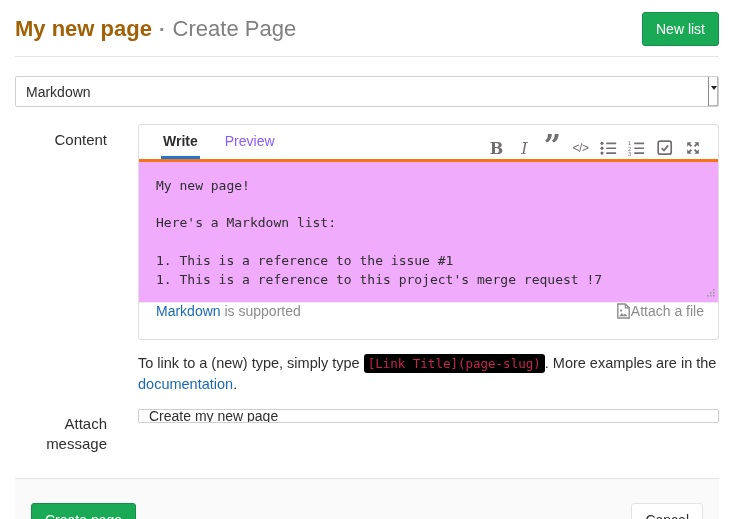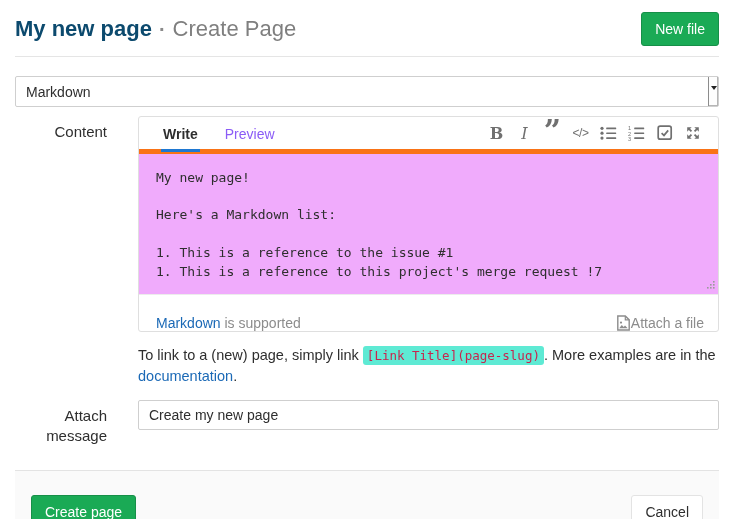--- a/index.html
+++ b/index.html
@@ -10,37 +10,37 @@
     font-family: "Liberation Sans", sans-serif;
     font-size: 14px;
   }
 
   
   .page-header {
     display: flex; align-items: center; justify-content: space-between;
     padding: 12px 16px 0 15px; height: 45px;
   }
   .title-wrap { display: flex; align-items: baseline; gap: 7px; }
-  .page-title { font-size: 22px; font-weight: 700; color: #0c4a6e; }
+  .page-title { font-size: 22px; font-weight: 700; color: #a16207; }
   .title-sep { font-size: 20px; color: #8a8a8a; font-weight: 700; }
   .page-subtitle { font-size: 22px; font-weight: 400; color: #7f7f7f; }
   .btn {
     display: inline-block; font-size: 14px; line-height: 1;
     padding: 9px 13px; border-radius: 3px; cursor: pointer;
     font-family: "Liberation Sans", sans-serif;
   }
   .btn-green { background: #1aaa55; border: 1px solid #168f48; color: #fff; }
   .btn-default { background: #fff; border: 1px solid #e3e3e3; color: #2e2e2e; }
 
   .divider { border: 0; border-top: 1px solid #e5e5e5; margin: 11px 16px 0 15px; }
 
   
   .form-row { display: flex; padding: 0 16px 0 15px; }
   .form-row.format-row { margin-top: 19px; }
-  .form-row.content-row { margin-top: 9px; }
+  .form-row.content-row { margin-top: 17px; }
   .form-row.commit-row { margin-top: 14px; }
   .form-label {
     width: 92px; flex-shrink: 0; text-align: right; padding-right: 0;
     margin-right: 31px; font-size: 15px; color: #2e2e2e;
     padding-top: 6px; line-height: 20px;
   }
   .form-control-col { flex: 1; min-width: 0; }
 
   
   .select-wrap { position: relative; }
@@ -57,22 +57,22 @@
   }
   .select-arrow::after {
     content: ""; position: absolute; top: 9px; left: 2px;
     border-left: 3px solid transparent; border-right: 3px solid transparent;
     border-top: 4px solid #222;
   }
 
   
   .md-editor { border: 1px solid #dfdfdf; border-radius: 3px; background: #fff; }
   .md-header {
-    display: flex; align-items: center; height: 37px;
-    border-bottom: 5px solid #f97316; padding: 0 14px 0 22px;
+    display: flex; align-items: flex-end; height: 37px;
+    border-bottom: 3px solid #f97316; padding: 0 14px 0 22px;
   }
   .md-tabs { display: flex; gap: 23px; }
   .md-tab {
     font-size: 14px; color: #8b5cf6; cursor: pointer;
     padding: 11px 2px 0; border-bottom: 3px solid transparent; line-height: 17px;
     height: 37px;
   }
   .md-tab.active { color: #2e2e2e; font-weight: 700; border-bottom-color: #1f78d1; }
   .md-toolbar { margin-left: auto; display: flex; align-items: center; gap: 5px; color: #707070; }
   .tb-icon {
@@ -92,58 +92,58 @@
   textarea.md-textarea {
     display: block; width: 100%; height: 141px; resize: none; outline: none;
     border: 0; border-bottom: 1px solid #ececec;
     padding: 15px 16px 0 17px;
     font-family: "DejaVu Sans Mono", "Liberation Mono", monospace;
     font-size: 13px; line-height: 18.7px; color: #2e2e2e; background: #f0abfc;
   }
   .resize-grip { position: absolute; right: 3px; bottom: 3px; cursor: nwse-resize; }
 
   .md-footer {
-    height: 36px; display: flex; align-items: flex-end; justify-content: space-between;
+    height: 36px; display: flex; align-items: flex-start; justify-content: space-between;
     padding: 0 14px 0 17px; font-size: 14px; color: #8c8c8c;
   }
   a.link { color: #1b69b6; text-decoration: none; cursor: pointer; }
   .attach { display: flex; align-items: center; color: #8c8c8c; cursor: pointer; }
 
   
   .help-block { margin-top: 13px; font-size: 14.5px; line-height: 20px; color: #2e2e2e; }
   .code-span {
     font-family: "DejaVu Sans Mono", "Liberation Mono", monospace;
-    font-size: 12.5px; color: #c7254e; background: #5eead4;
+    font-size: 12.5px; color: #c7254e; background: #000000;
     padding: 2px 4px; border-radius: 3px;
   }
 
   
   input.commit-input {
-    width: 100%; height: 30px; border: 1px solid #cfcfcf; border-radius: 2px;
+    width: 100%; height: 14px; border: 1px solid #cfcfcf; border-radius: 2px;
     padding: 4px 10px; font-size: 14px; color: #2e2e2e; outline: none;
     font-family: "Liberation Sans", sans-serif; background: #fff;
   }
 
   
   .form-actions {
     margin: 24px 16px 0 15px; background: #fafafa; border-top: 1px solid #e3e3e3;
     padding: 24px 16px 24px; display: flex; align-items: flex-start;
     justify-content: space-between;
   }
 </style>
 </head>
 <body>
 
 <div class="page-header">
   <div class="title-wrap">
     <span class="page-title">My new page</span>
     <span class="title-sep">·</span>
     <span class="page-subtitle">Create Page</span>
   </div>
-  <button class="btn btn-green">New file</button>
+  <button class="btn btn-green">New list</button>
 </div>
 
 <hr class="divider">
 
 <div class="form-row format-row">
   <div class="form-control-col">
     <div class="select-wrap">
       <select class="format-select">
         <option>Markdown</option>
       </select>
@@ -237,21 +237,21 @@
             <path d="M9.3 1 V4.9 H13.2" stroke-width="1.2"></path>
             <circle cx="5" cy="7.6" r="1.1" fill="#8c8c8c" stroke="none"></circle>
             <path d="M3.2 13.2 L5.8 9.9 L7.7 12.1 L9 10.6 L11.7 13.2 Z" fill="#8c8c8c" stroke="none"></path>
           </svg>
           <span>Attach a file</span>
         </span>
       </div>
     </div>
 
     <div class="help-block">
-      <span>To link to a (new) page, simply link</span>
+      <span>To link to a (new) type, simply type</span>
       <span class="code-span">[Link Title](page-slug)</span><span>. More examples are in the</span>
       <a class="link">documentation</a><span>.</span>
     </div>
 
   </div>
 </div>
 
 <div class="form-row commit-row">
   <label class="form-label">Attach message</label>
   <div class="form-control-col">

